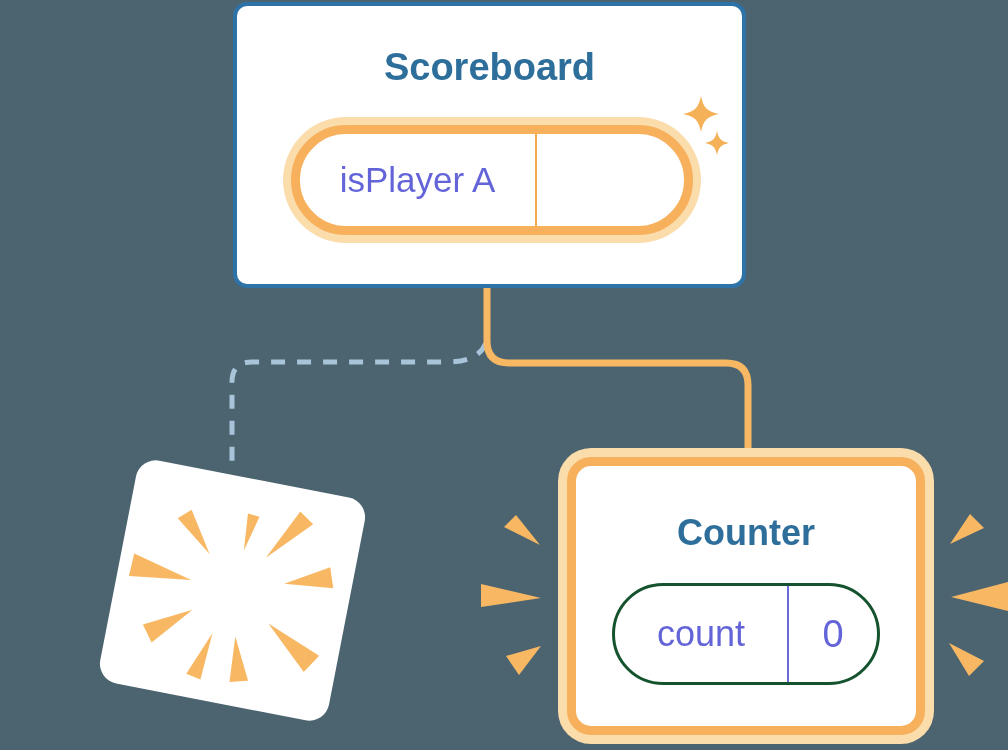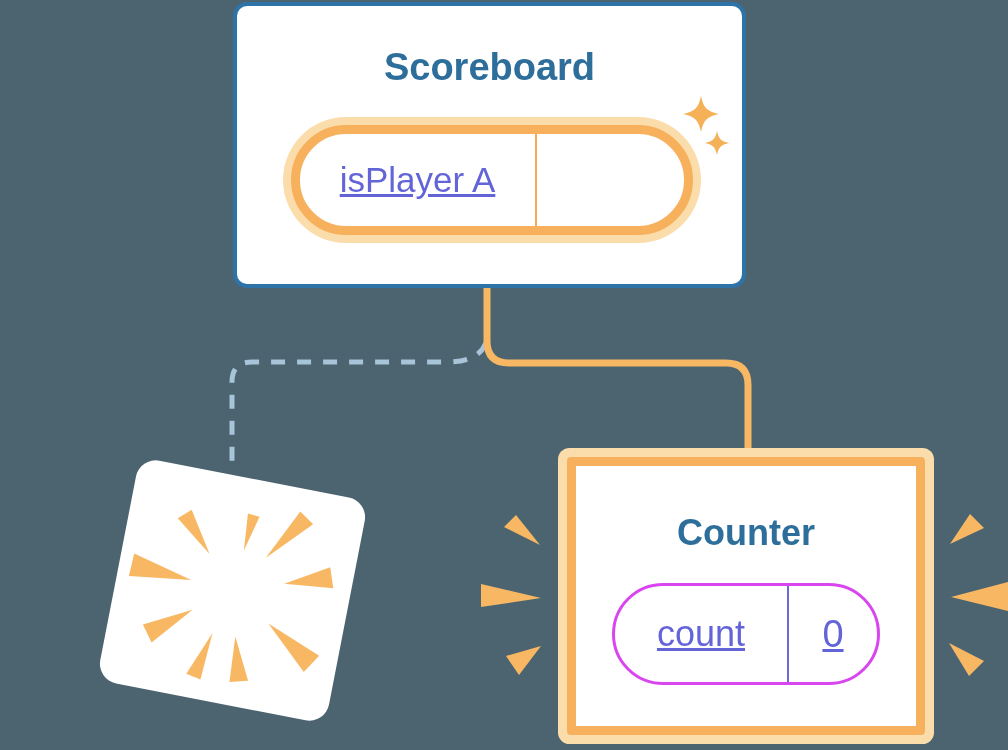--- a/index.html
+++ b/index.html
@@ -55,43 +55,42 @@
     width: 402px; height: 110px;
     border: 9px solid #f7b05c;
     box-shadow: 0 0 0 8px #fbdcab;
   }
   .pill-cell {
     display: flex;
     align-items: center;
     justify-content: center;
     color: #6464d9;
     font-size: 35px;
-    text-decoration: underline;
   }
   .state-pill.orange .pill-name { width: 235px; }
   .state-pill.orange .pill-divider { width: 2px; background: #f2ab52; }
   .pill-value { flex: 1; font-weight: 700; }
 
   
   .counter-card {
     position: absolute;
     left: 567px; top: 457px;
     width: 358px; height: 278px;
     box-sizing: border-box;
     background: #ffffff;
     border: 9px solid #f7b05c;
-    border-radius: 4px;
+    border-radius: 24px;
     box-shadow: 0 0 0 9px #fbdcab;
   }
   .counter-card .card-title { top: 46px; font-size: 36px; }
 
   .state-pill.purple {
     left: 36px; top: 117px;
     width: 268px; height: 102px;
-    border: 3px solid #d946ef;
+    border: 3px solid #14532d;
   }
   .state-pill.purple .pill-name { width: 172px; font-size: 36px; }
   .state-pill.purple .pill-divider { width: 2px; background: #6a6ada; }
   .state-pill.purple .pill-value { font-weight: 400; font-size: 38px; }
 
   
   .poof-square {
     position: absolute;
     left: 116px; top: 477px;
     width: 233px; height: 227px;

